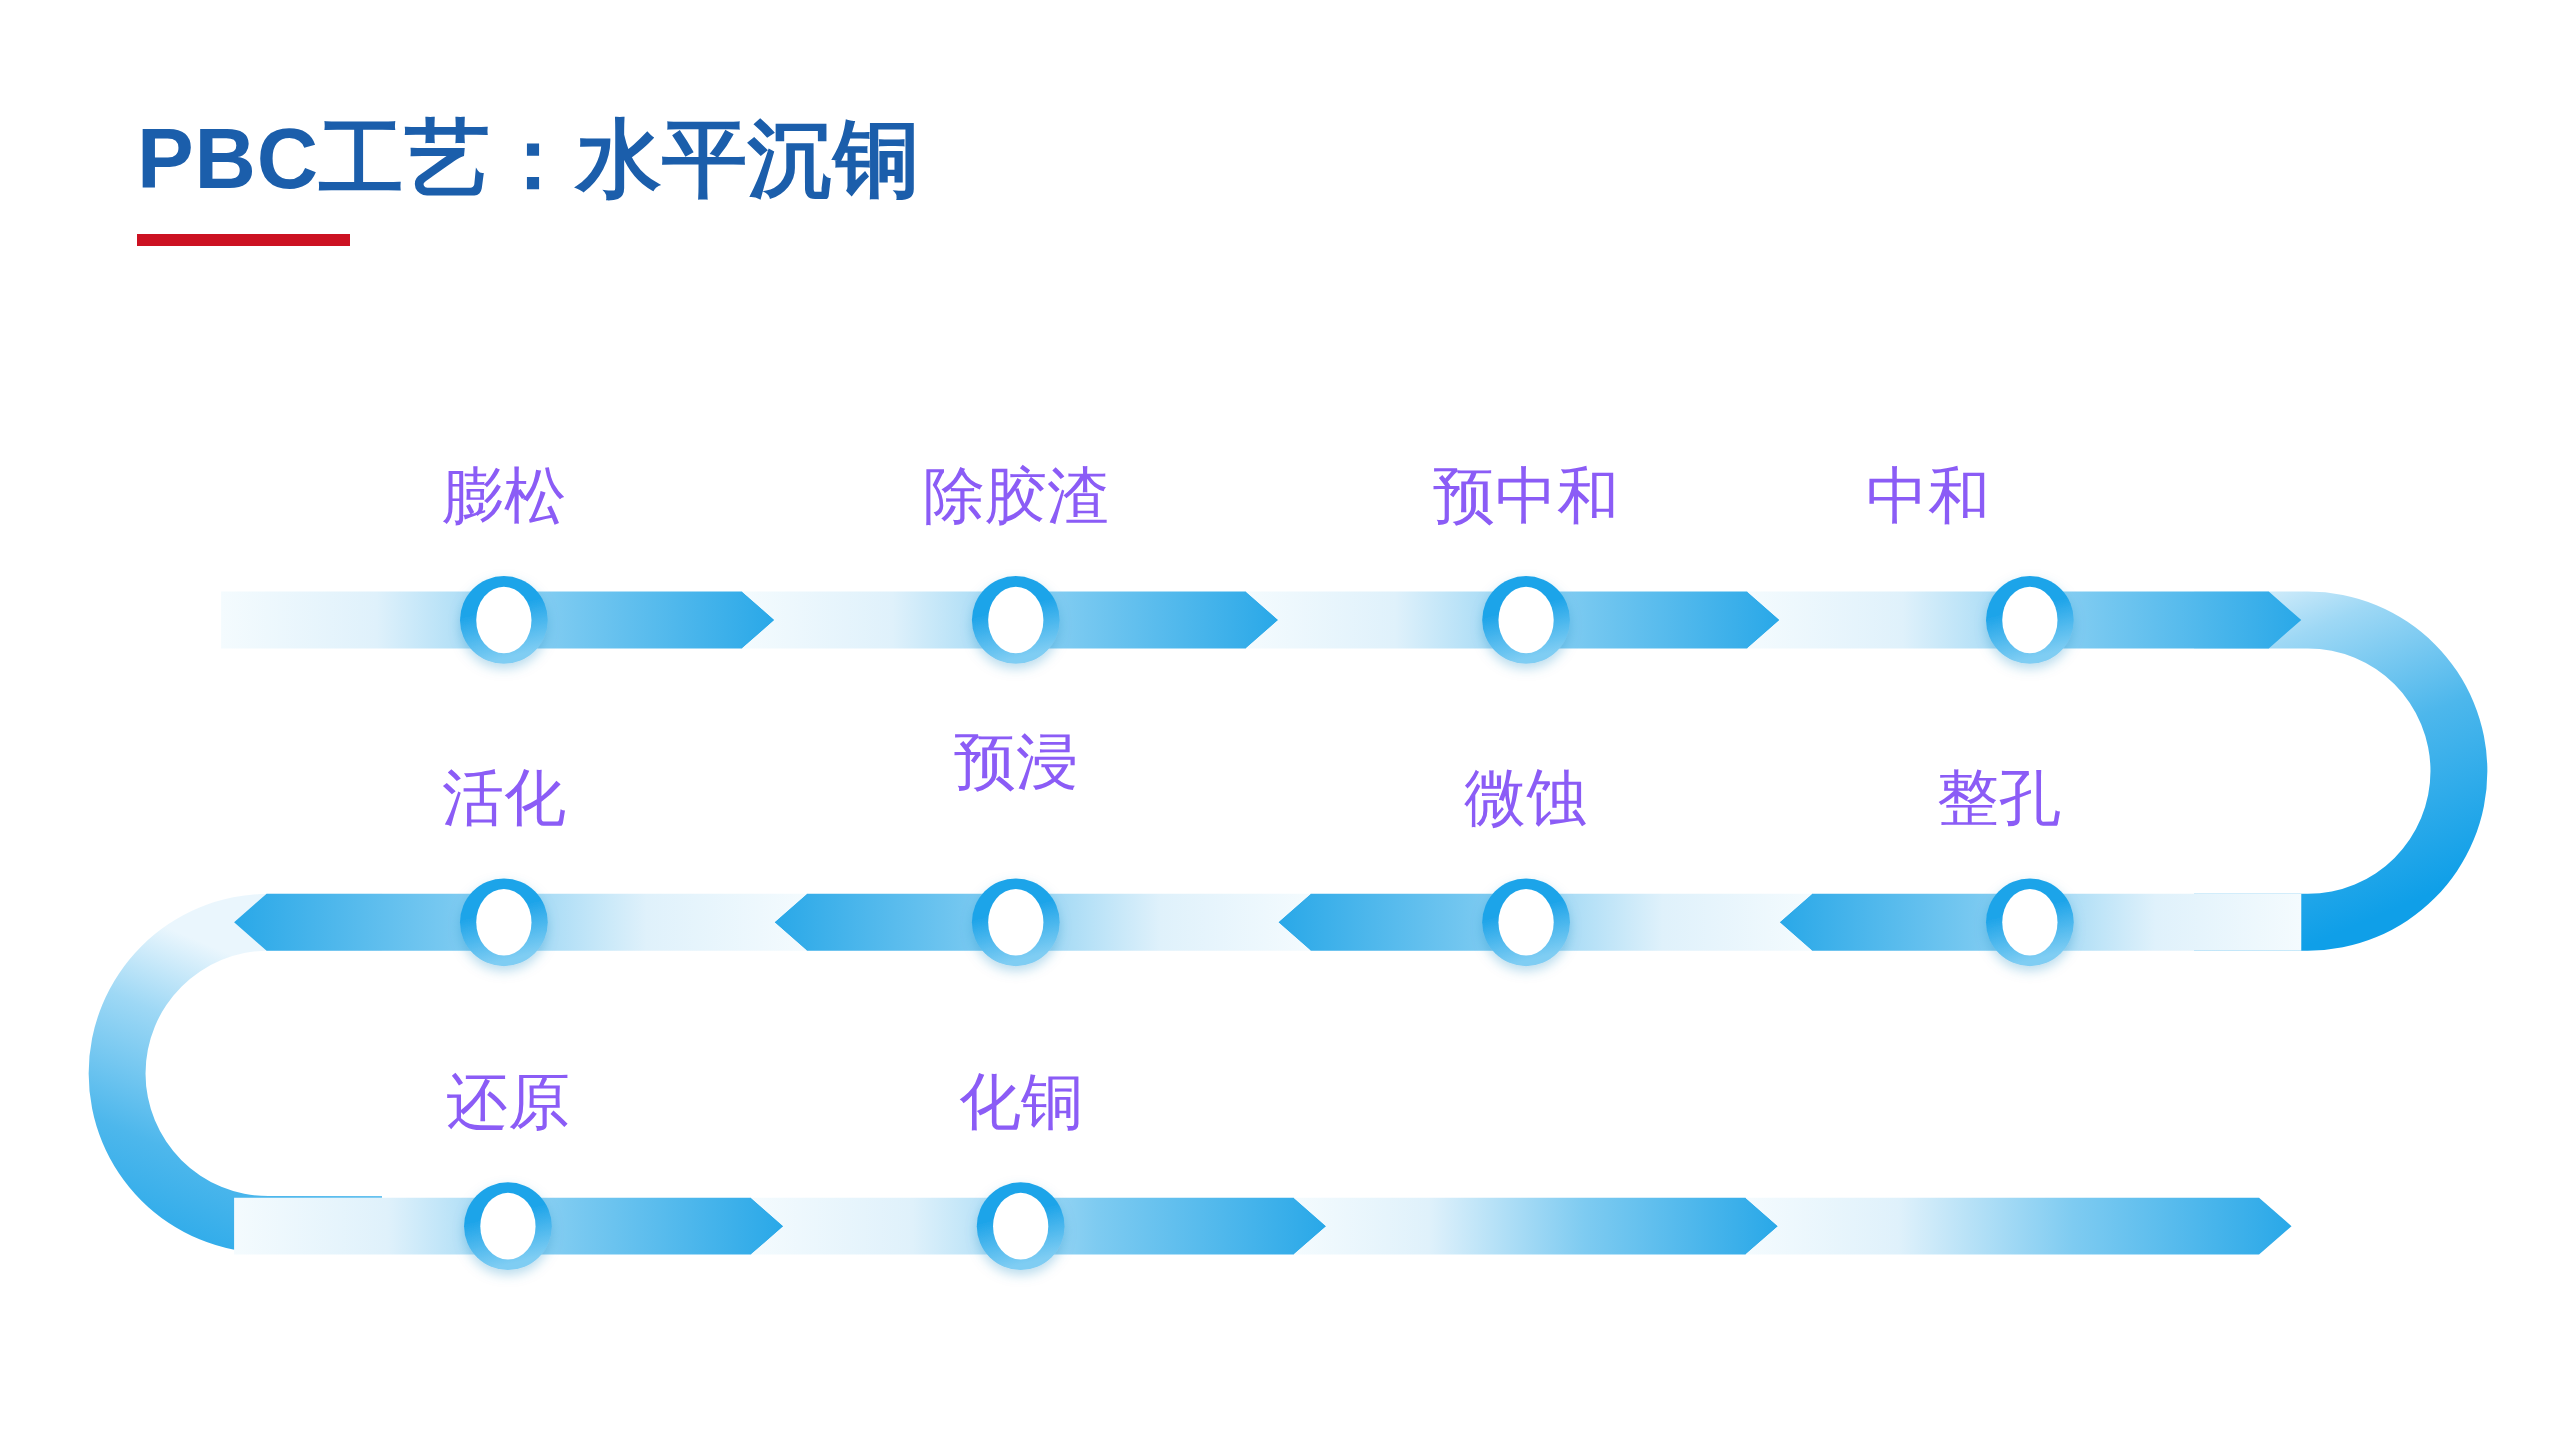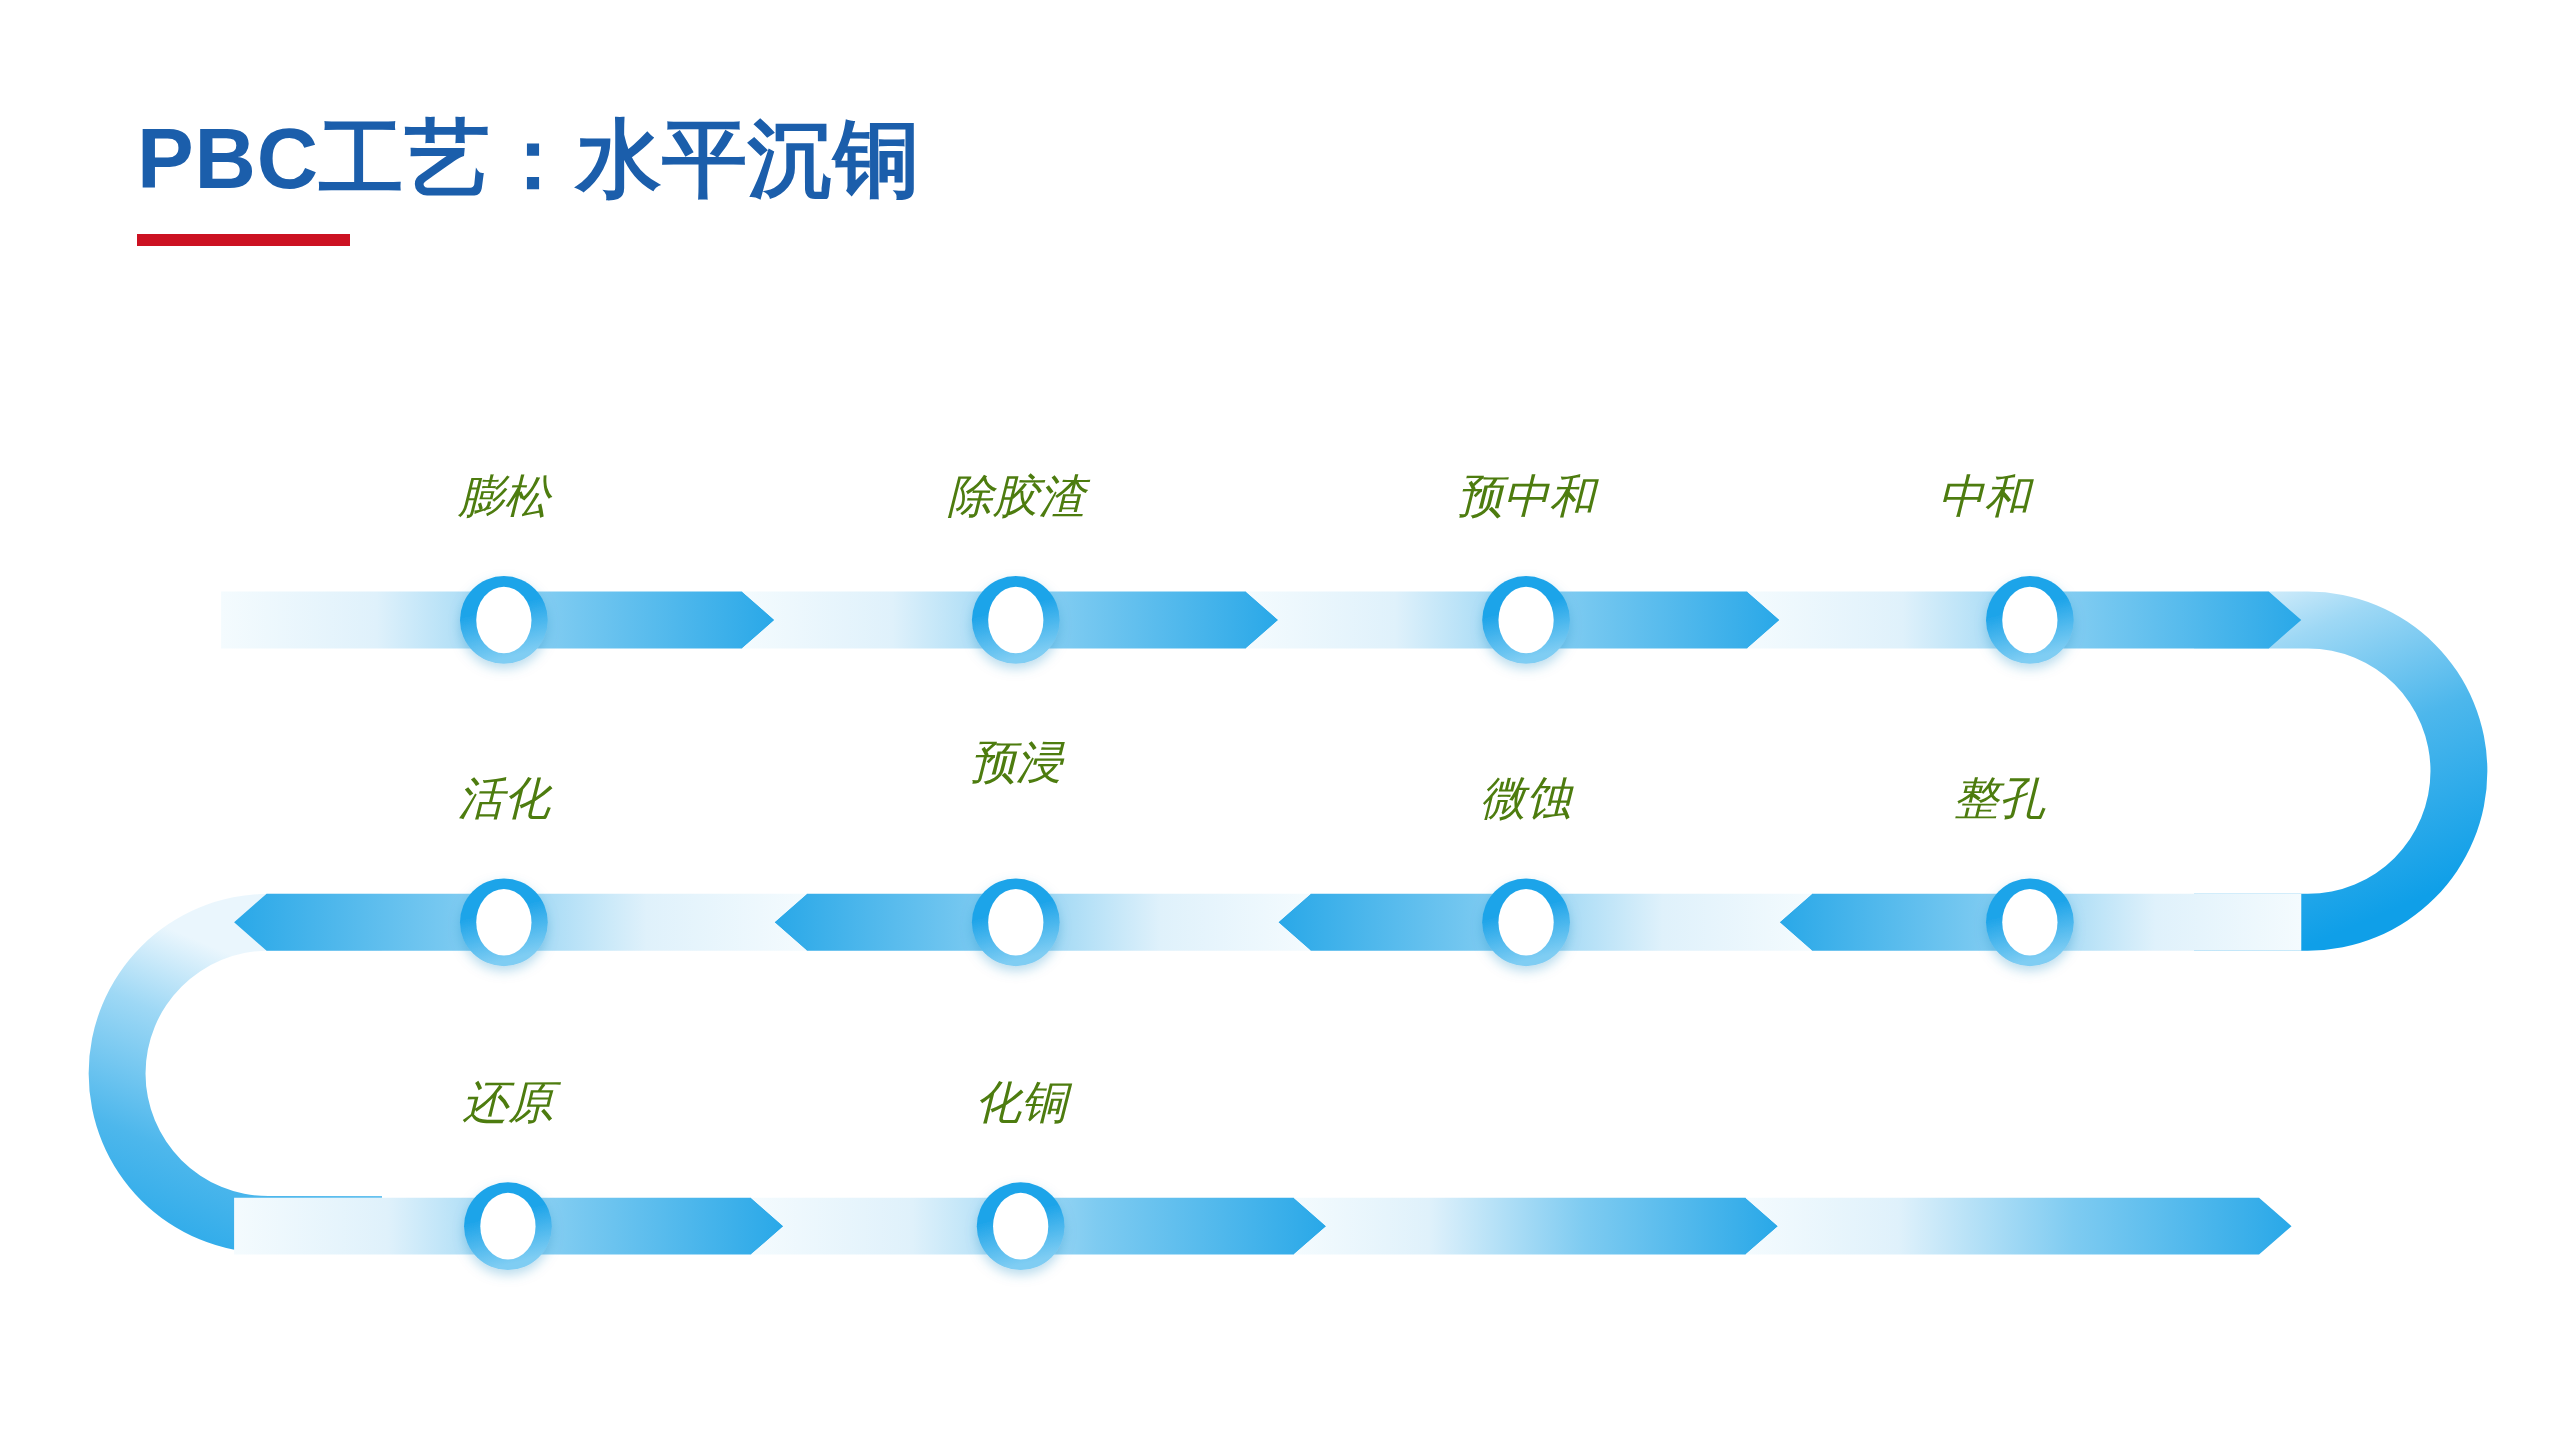--- a/index.html
+++ b/index.html
@@ -57,27 +57,26 @@
   #flow-svg {
     position: absolute;
     left: 0; top: 0;
     width: 2576px;
     height: 1435px;
   }
 
   .step-label {
     position: absolute;
     transform: translate(-50%, -50%);
-    font-size: 46px;
+    font-size: 62px;
     font-weight: 500;
-    color: #4d7c0f;
+    color: #8b5cf6;
     white-space: nowrap;
     line-height: 1;
     font-family: "Liberation Sans", "DejaVu Sans", sans-serif;
-    font-style: italic;
   }
 </style>
 </head>
 <body>
 
 <div id="slide">
 
   <div id="title-block">
     <div id="page-title">PBC工艺：水平沉铜</div>
     <div id="title-rule"></div>
@@ -211,21 +210,21 @@
         <g filter="url(#nodeShadow)">
           <circle cx="1256" cy="1509" r="54" fill="url(#gradRing)"></circle>
           <ellipse cx="1256" cy="1509" rx="34" ry="41" fill="#ffffff"></ellipse>
         </g>
       </g>
     </svg>
 
     <div class="step-label" style="left:504px;  top:496px;">膨松</div>
     <div class="step-label" style="left:1016px; top:496px;">除胶渣</div>
     <div class="step-label" style="left:1526px; top:496px;">预中和</div>
-    <div class="step-label" style="left:1984px; top:496px;">中和</div>
+    <div class="step-label" style="left:1928px; top:496px;">中和</div>
 
     <div class="step-label" style="left:1999px; top:798px;">整孔</div>
     <div class="step-label" style="left:1526px; top:798px;">微蚀</div>
     <div class="step-label" style="left:1016px; top:762px;">预浸</div>
     <div class="step-label" style="left:504px;  top:798px;">活化</div>
 
     <div class="step-label" style="left:508px;  top:1102px;text-align:center;">还原</div>
     <div class="step-label" style="left:1021px; top:1102px;">化铜</div>
 
   </div>

